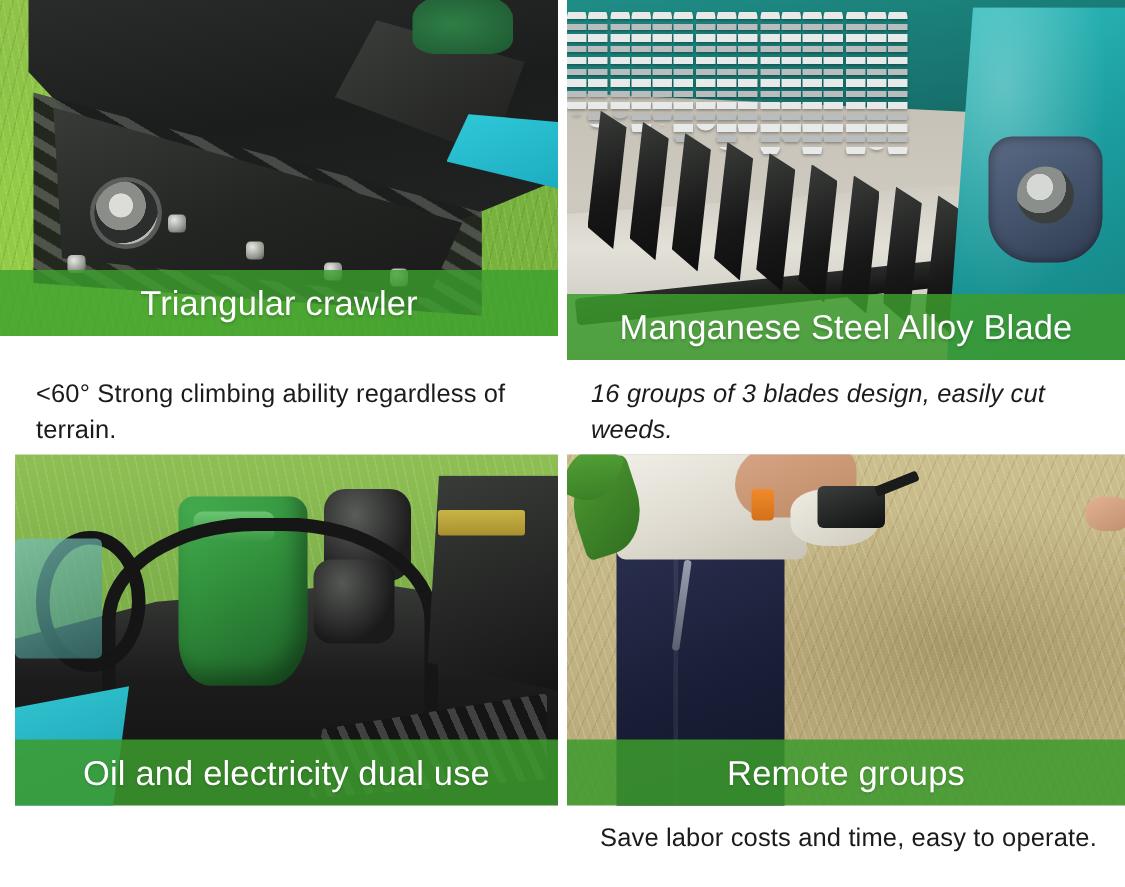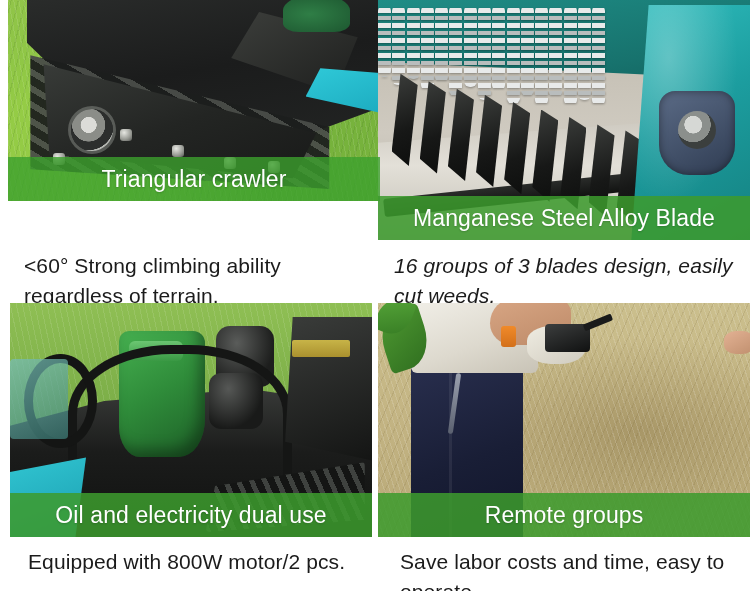--- a/index.html
+++ b/index.html
@@ -41,21 +41,21 @@
     color: #ffffff;
     font-size: 23px;
     font-weight: 400;
     letter-spacing: .1px;
     text-shadow: 0 1px 2px rgba(0,0,0,0.18);
     white-space: nowrap;
   }
   .desc {
     position: absolute;
     color: #1b1b1b;
-    font-size: 21px;
+    font-size: 17px;
     line-height: 1.42;
     letter-spacing: .1px;
   }
 
   
   .p1-grass {
     position: absolute; inset: 0;
     background:
       radial-gradient(circle at 12% 80%, rgba(150,205,70,.95) 0 18%, rgba(0,0,0,0) 60%),
       radial-gradient(circle at 85% 92%, rgba(120,180,60,.85) 0 22%, rgba(0,0,0,0) 64%),
@@ -303,21 +303,21 @@
     background: linear-gradient(150deg,#e3b294,#c08f6e);
     border-radius: 40%;
   }
 </style>
 </head>
 <body>
 
 <div id="page">
 
   <div class="panel" style="left:0px; top:0px; width:372px; height:240px;">
-    <div class="photo" style="left:0px; top:0px; width:372px; height:201px;margin-left:8px;">
+    <div class="photo" style="left:0px; top:0px; width:372px; height:224px;">
       <div class="photo-inner">
         <div class="p1-grass"></div>
         <div class="p1-body"></div>
         <div class="p1-track"></div>
         <div class="p1-tri"></div>
         <div class="p1-hub"></div>
         <div class="p1-bolt" style="left:30%; top:64%;"></div>
         <div class="p1-bolt" style="left:44%; top:72%;"></div>
         <div class="p1-bolt" style="left:58%; top:78%;"></div>
         <div class="p1-bolt" style="left:70%; top:80%;"></div>
@@ -395,21 +395,20 @@
         <div class="p3-label"></div>
         <div class="p3-track"></div>
         <div class="p3-wheel"></div>
         <div class="p3-seatglass"></div>
         <div class="p3-cyan"></div>
       </div>
       <div class="caption-band band2">
         <span class="caption-text">Oil and electricity dual use</span>
       </div>
     </div>
-    <div class="desc" style="left:18px; top:244px; width:330px;">Equipped with 800W motor/2 pcs.</div>
   </div>
 
   <div class="panel" style="left:378px; top:303px; width:372px; height:234px;">
     <div class="photo" style="left:0px; top:0px; width:372px; height:234px;">
       <div class="photo-inner">
         <div class="p4-bg"></div>
         <div class="p4-pants"></div>
         <div class="p4-zip"></div>
         <div class="p4-shirt"></div>
         <div class="p4-arm"></div>

